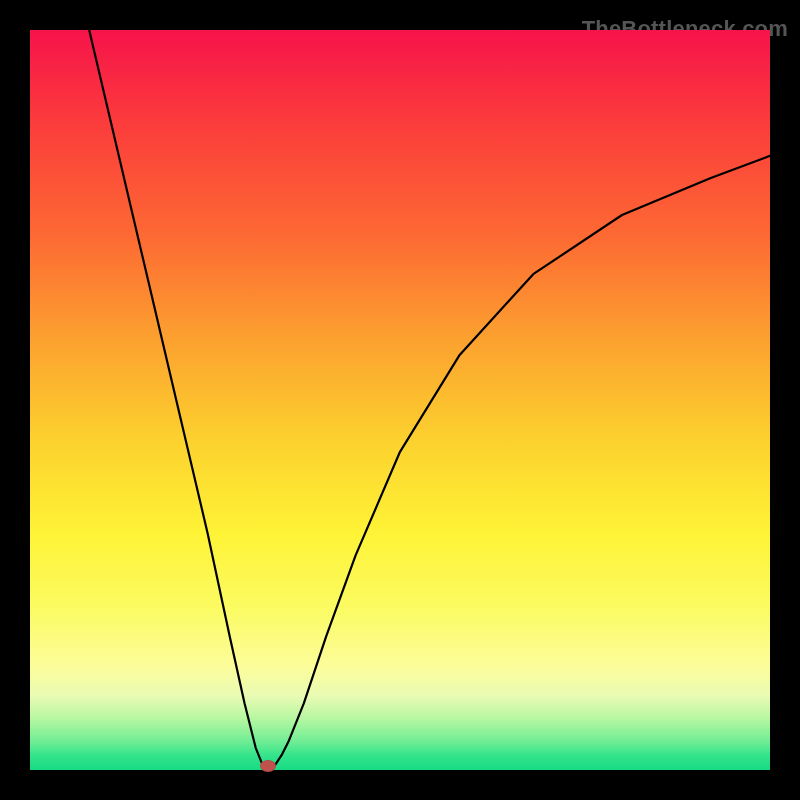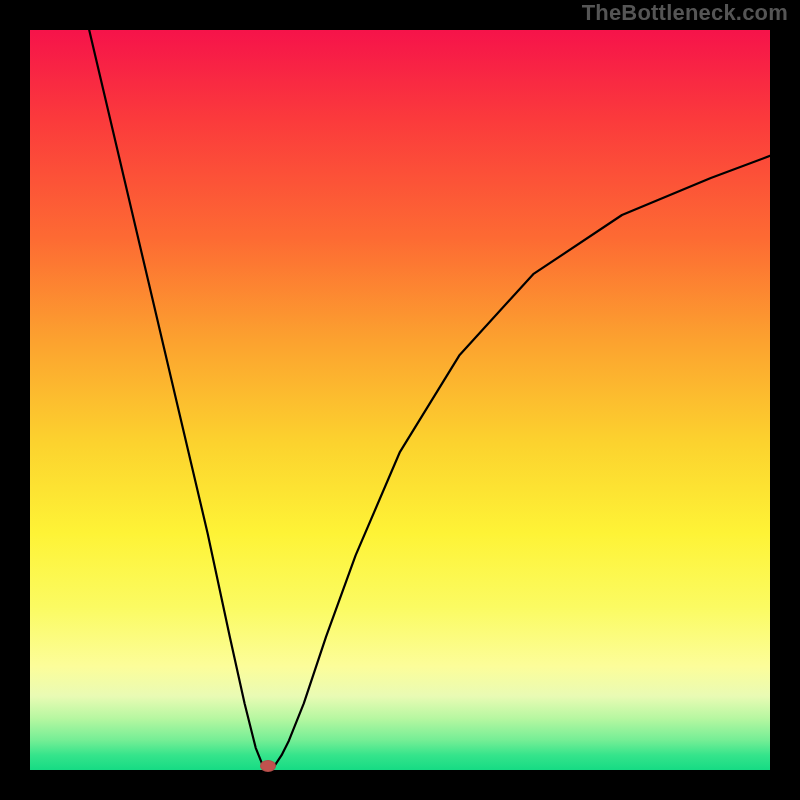--- a/index.html
+++ b/index.html
@@ -12,21 +12,21 @@
     overflow: hidden;
   }
   .outer {
     position: relative;
     width: 800px;
     height: 800px;
     background: #000;
   }
   .watermark {
     position: absolute;
-    top: 0;
+    top: 16px;
     right: 12px;
     color: #555;
     font-size: 22px;
     font-weight: 600;
     letter-spacing: 0.2px;
     user-select: none;
   }
   .plot-frame {
     position: absolute;
     left: 30px;

